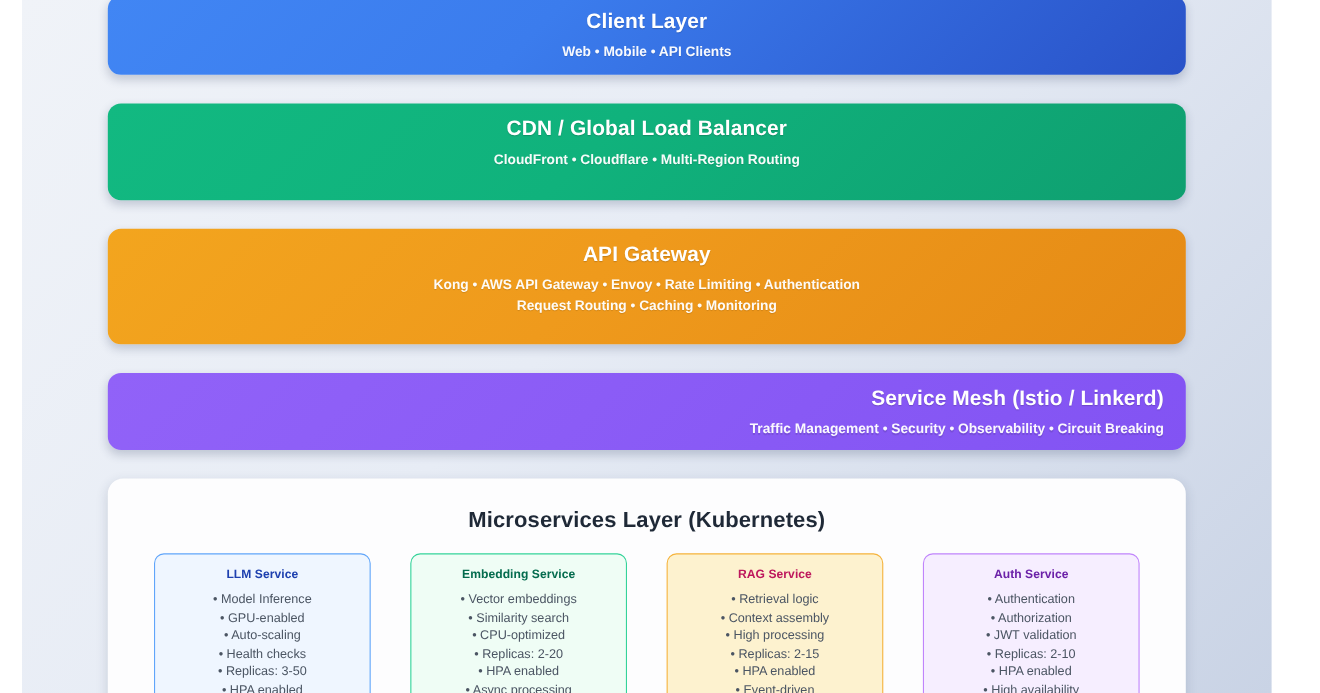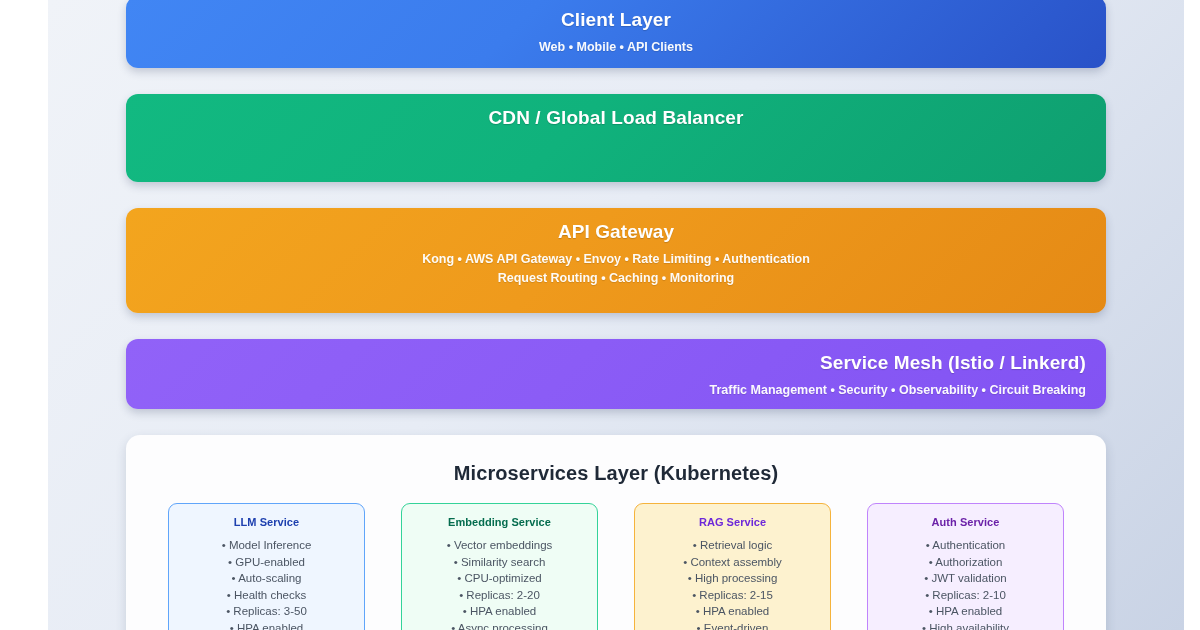--- a/index.html
+++ b/index.html
@@ -7,21 +7,21 @@
     padding: 0;
     width: 1200px;
     height: 630px;
     background: #ffffff;
     font-family: "Liberation Sans", sans-serif;
     overflow: hidden;
   }
 
   #page {
     position: absolute;
-    left: 48px;
+    left: 20px;
     top: 0;
     width: 1136px;
     height: 630px;
     background: linear-gradient(135deg, #f0f3f8 0%, #e7ecf5 45%, #c9d3e5 100%);
     overflow: hidden;
   }
 
   .stack {
     position: absolute;
     left: 0;
@@ -135,37 +135,38 @@
     color: #4b5563;
     line-height: 1.44;
     white-space: nowrap;
   }
 
   .card-llm   { background: #eff6ff; border-color: #60a5fa; }
   .card-llm .card-title { color: #1e40af; }
   .card-emb   { background: #effdf5; border-color: #34d399; }
   .card-emb .card-title { color: #046c4e; }
   .card-rag   { background: #fdf2cf; border-color: #f5b33c; }
-  .card-rag .card-title { color: #6d28d9; }
+  .card-rag .card-title { color: #be185d; }
   .card-auth  { background: #f6eeff; border-color: #c084fc; }
   .card-auth .card-title { color: #6b21a8; }
 </style>
 </head>
 <body>
 
 <div id="page">
   <div class="stack">
 
     <div class="layer layer-client">
       <div class="layer-title">Client Layer</div>
       <div class="layer-sub">Web • Mobile • API Clients</div>
     </div>
 
     <div class="layer layer-cdn">
       <div class="layer-title">CDN / Global Load Balancer</div>
+      <div class="layer-sub">CloudFront • Cloudflare • Multi-Region Routing</div>
     </div>
 
     <div class="layer layer-gateway">
       <div class="layer-title">API Gateway</div>
       <div class="layer-sub">Kong • AWS API Gateway • Envoy • Rate Limiting • Authentication</div>
       <div class="layer-sub" style="margin-top:0;">Request Routing • Caching • Monitoring</div>
     </div>
 
     <div class="layer layer-mesh">
       <div class="layer-title">Service Mesh (Istio / Linkerd)</div>

